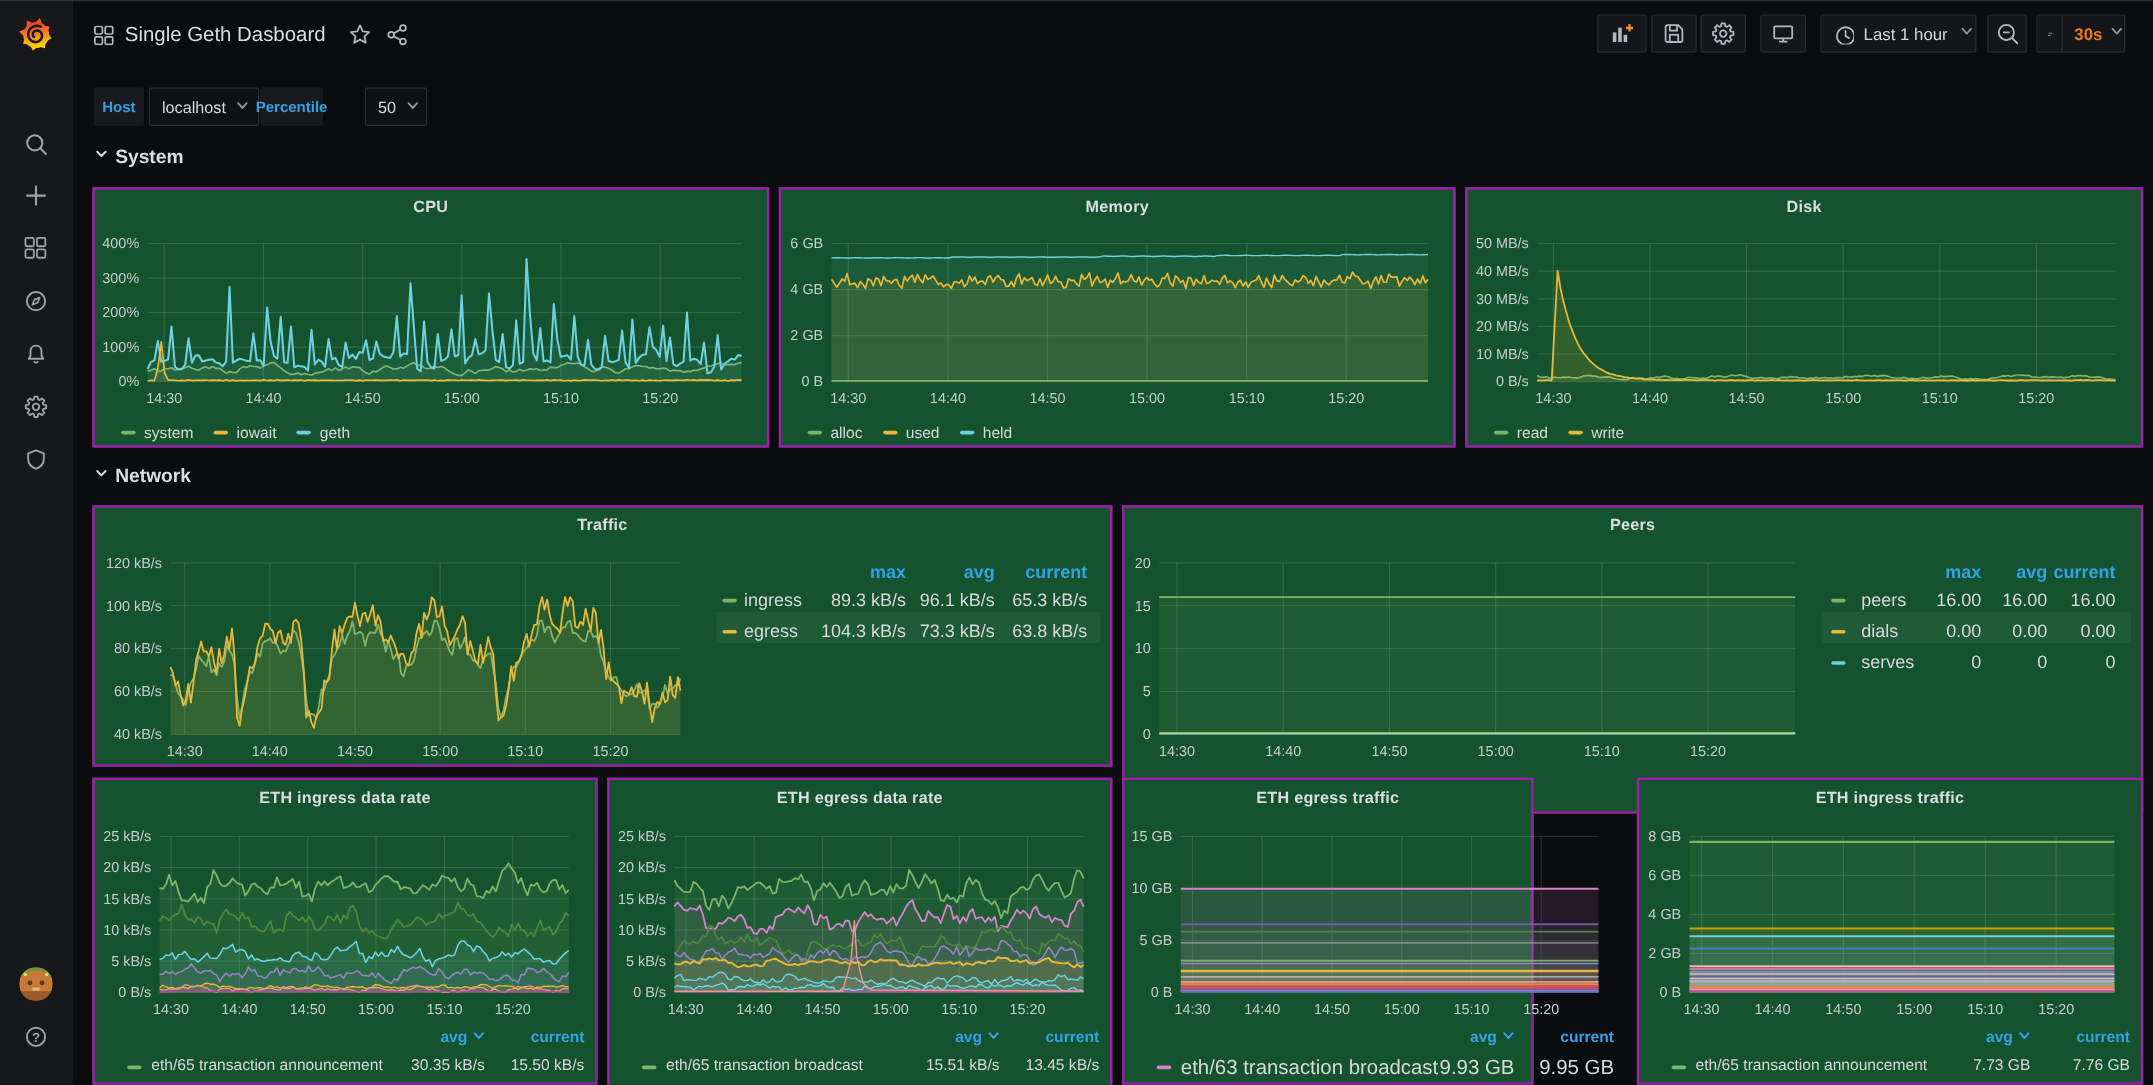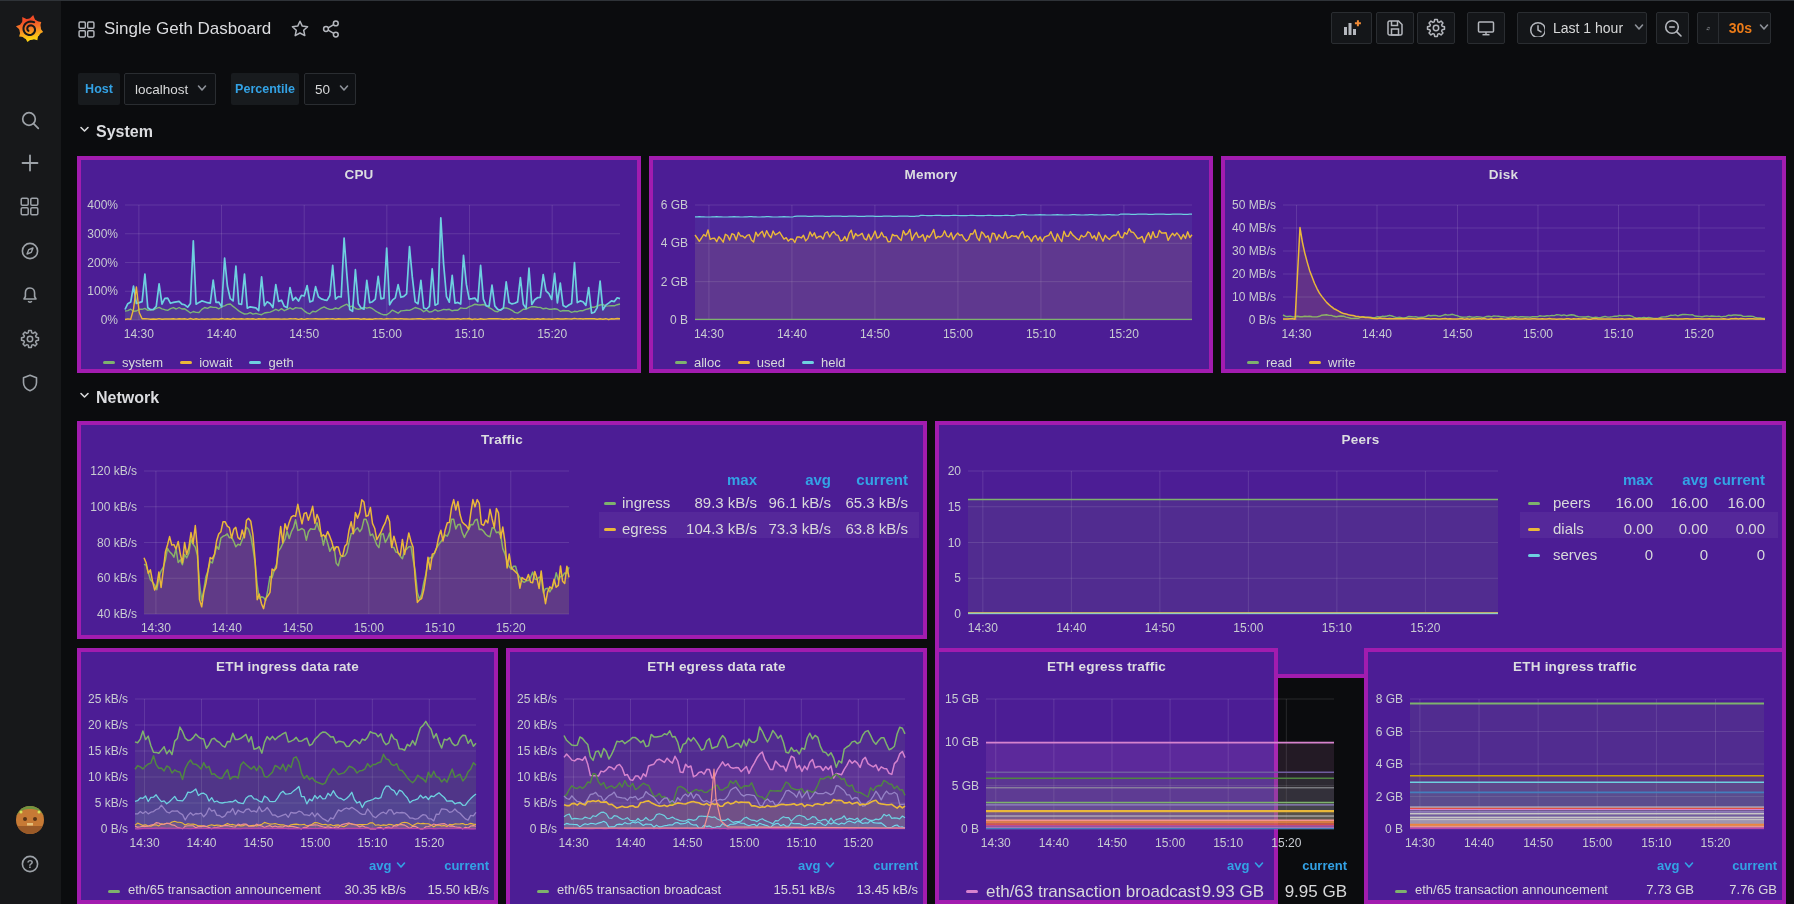--- a/index.html
+++ b/index.html
@@ -1,19 +1,19 @@
 <!DOCTYPE html>
 <html><head><meta charset="utf-8"><style>
 * { margin:0; padding:0; box-sizing:border-box; }
 html,body { width:1794px; height:904px; overflow:hidden; }
 body { background:#0b0c0e; font-family:"Liberation Sans", sans-serif; color:#d8d9da; position:relative; }
 #topline { position:absolute; top:0; left:0; width:1794px; height:1px; background:#2f3338; z-index:50;}
 aside { position:absolute; left:0; top:0; width:61px; height:904px; background:#17181a; z-index:10; }
 .sic { position:absolute; left:20px; }
-.panel { position:absolute; background:#4c1d95; border:4px solid #a21caf; }
+.panel { position:absolute; background:#14532d; border:2px solid #a21caf; }
 .ptitle { position:absolute; top:7px; left:0; right:0; text-align:center; font-size:13.5px; font-weight:700; color:#dcdde0; letter-spacing:0.2px;}
 .chart { position:absolute; left:0; top:0; }
 .sechead { position:absolute; font-size:16px; font-weight:700; color:#dcdde0; }
 .sechead .chev { display:inline-block; margin-right:5px; position:relative; top:-1px;}
 .legend-inline { position:absolute; left:22px; font-size:13px; color:#d8d9da; }
 .legend-inline .li { margin-right:17px; }
 .dash { display:inline-block; width:12px; height:3px; border-radius:1.5px; vertical-align:middle; margin-right:7px; position:relative; top:-1px;}
 .tleg { position:absolute; left:0; right:12px; font-size:15px; }
 .trow { position:relative; }
 .trow .th { position:absolute; text-align:right; color:#33a2e5; font-weight:700; top:5px;}
@@ -156,21 +156,21 @@
     <span style="width:1px;height:32px;background:#2a2d31;margin-left:8px"></span>
     <span style="margin-left:10px;font-size:14px;font-weight:700;color:#eb7b18">30s</span>
     <span style="margin-left:6px"><svg width="12" height="12" viewBox="0 0 12 12" style="" xmlns="http://www.w3.org/2000/svg">
         <path d="M2.5 4 L6 8 L9.5 4" fill="none" stroke="#8e9299" stroke-width="1.6" stroke-linecap="round" stroke-linejoin="round"></path>
       </svg></span>
   </div>
 <div class="submenu-label" style="left:78px;top:73px;width:42px">Host</div>
 <div class="submenu-val" style="left:124px;top:73px;width:92px">localhost<span class="caret"><svg width="12" height="12" viewBox="0 0 12 12" style="" xmlns="http://www.w3.org/2000/svg">
         <path d="M2.5 4 L6 8 L9.5 4" fill="none" stroke="#8e9299" stroke-width="1.6" stroke-linecap="round" stroke-linejoin="round"></path>
       </svg></span></div>
-<div class="submenu-label" style="left:231px;top:73px;width:68px">Percentile</div>
+<div class="submenu-label" style="left:217px;top:73px;width:52px">Percentile</div>
 <div class="submenu-val" style="left:304px;top:73px;width:52px">50<span class="caret"><svg width="12" height="12" viewBox="0 0 12 12" style="" xmlns="http://www.w3.org/2000/svg">
         <path d="M2.5 4 L6 8 L9.5 4" fill="none" stroke="#8e9299" stroke-width="1.6" stroke-linecap="round" stroke-linejoin="round"></path>
       </svg></span></div>
 <div class="sechead" style="left:79px;top:123px"><span class="chev"><svg width="12" height="12" viewBox="0 0 12 12" style="" xmlns="http://www.w3.org/2000/svg">
         <path d="M2 3.5 L5.5 7 L9 3.5" fill="none" stroke="#d8d9da" stroke-width="1.6" stroke-linecap="round" stroke-linejoin="round"></path>
       </svg></span>System</div>
 <div class="sechead" style="left:79px;top:389px"><span class="chev"><svg width="12" height="12" viewBox="0 0 12 12" style="" xmlns="http://www.w3.org/2000/svg">
         <path d="M2 3.5 L5.5 7 L9 3.5" fill="none" stroke="#d8d9da" stroke-width="1.6" stroke-linecap="round" stroke-linejoin="round"></path>
       </svg></span>Network</div>
 <div class="panel" style="left:77px;top:156px;width:564px;height:217px">

